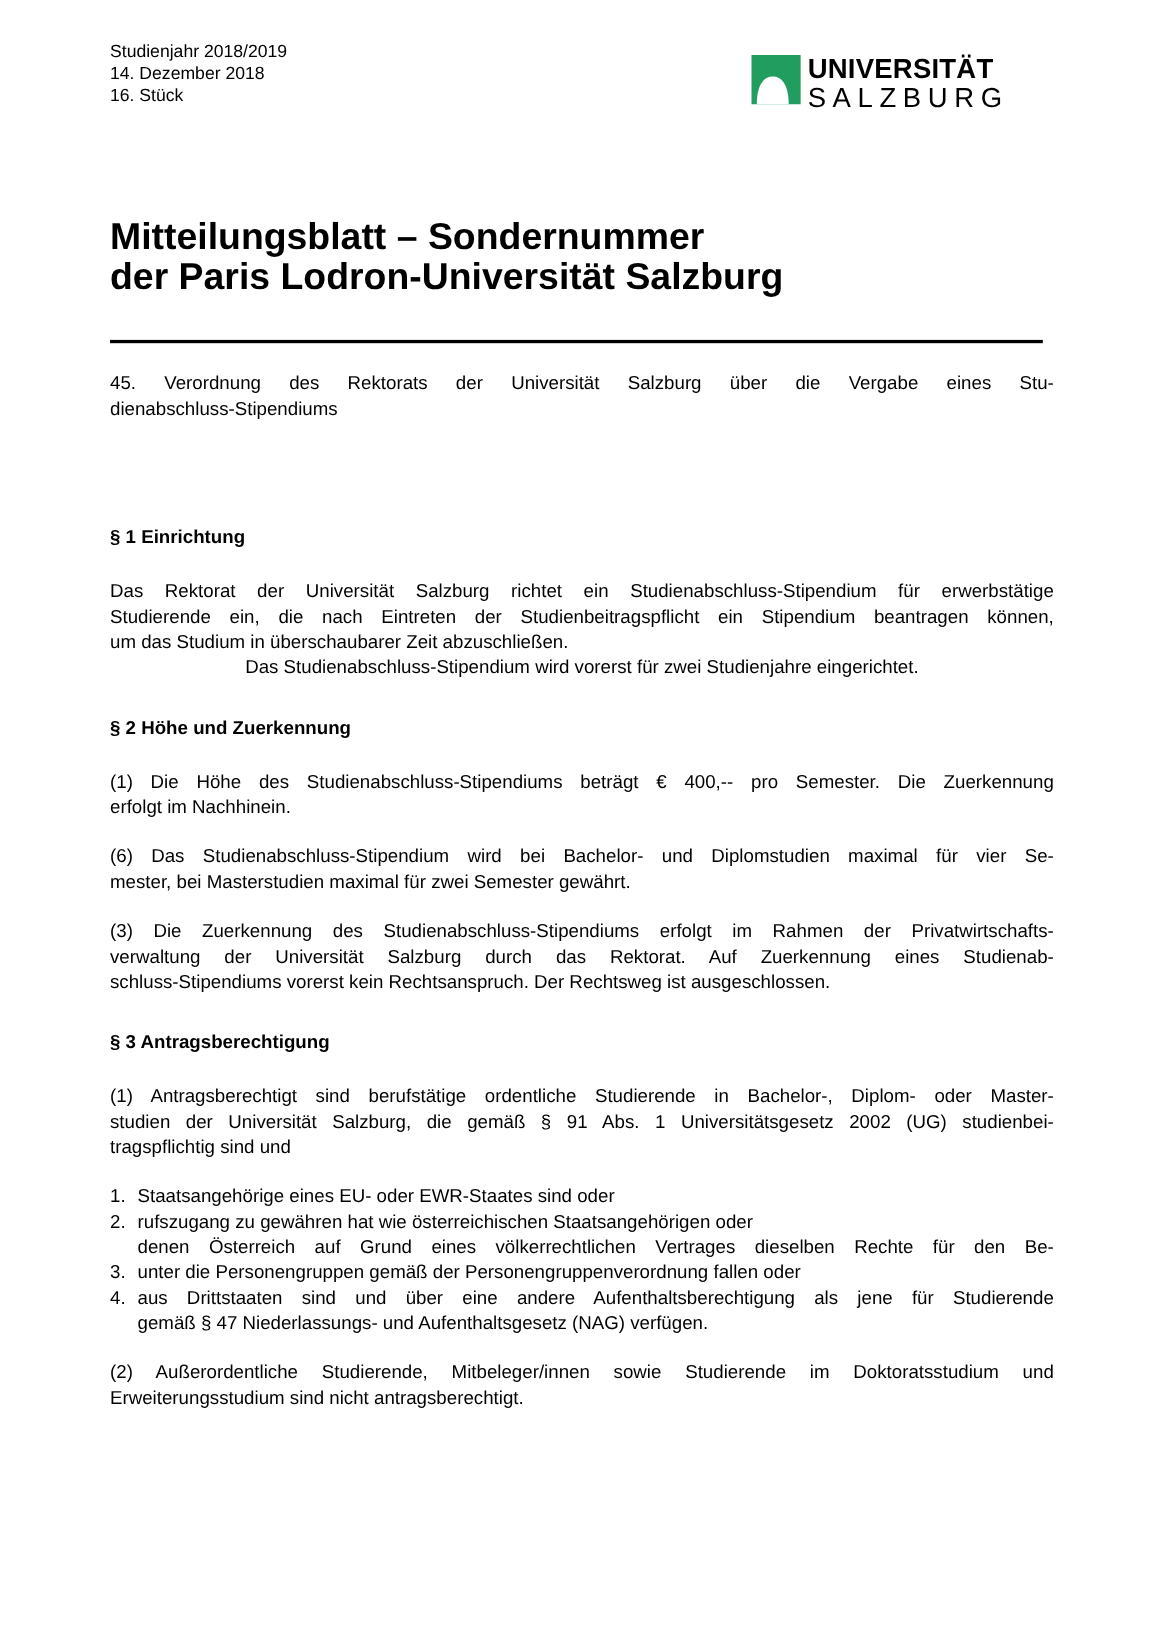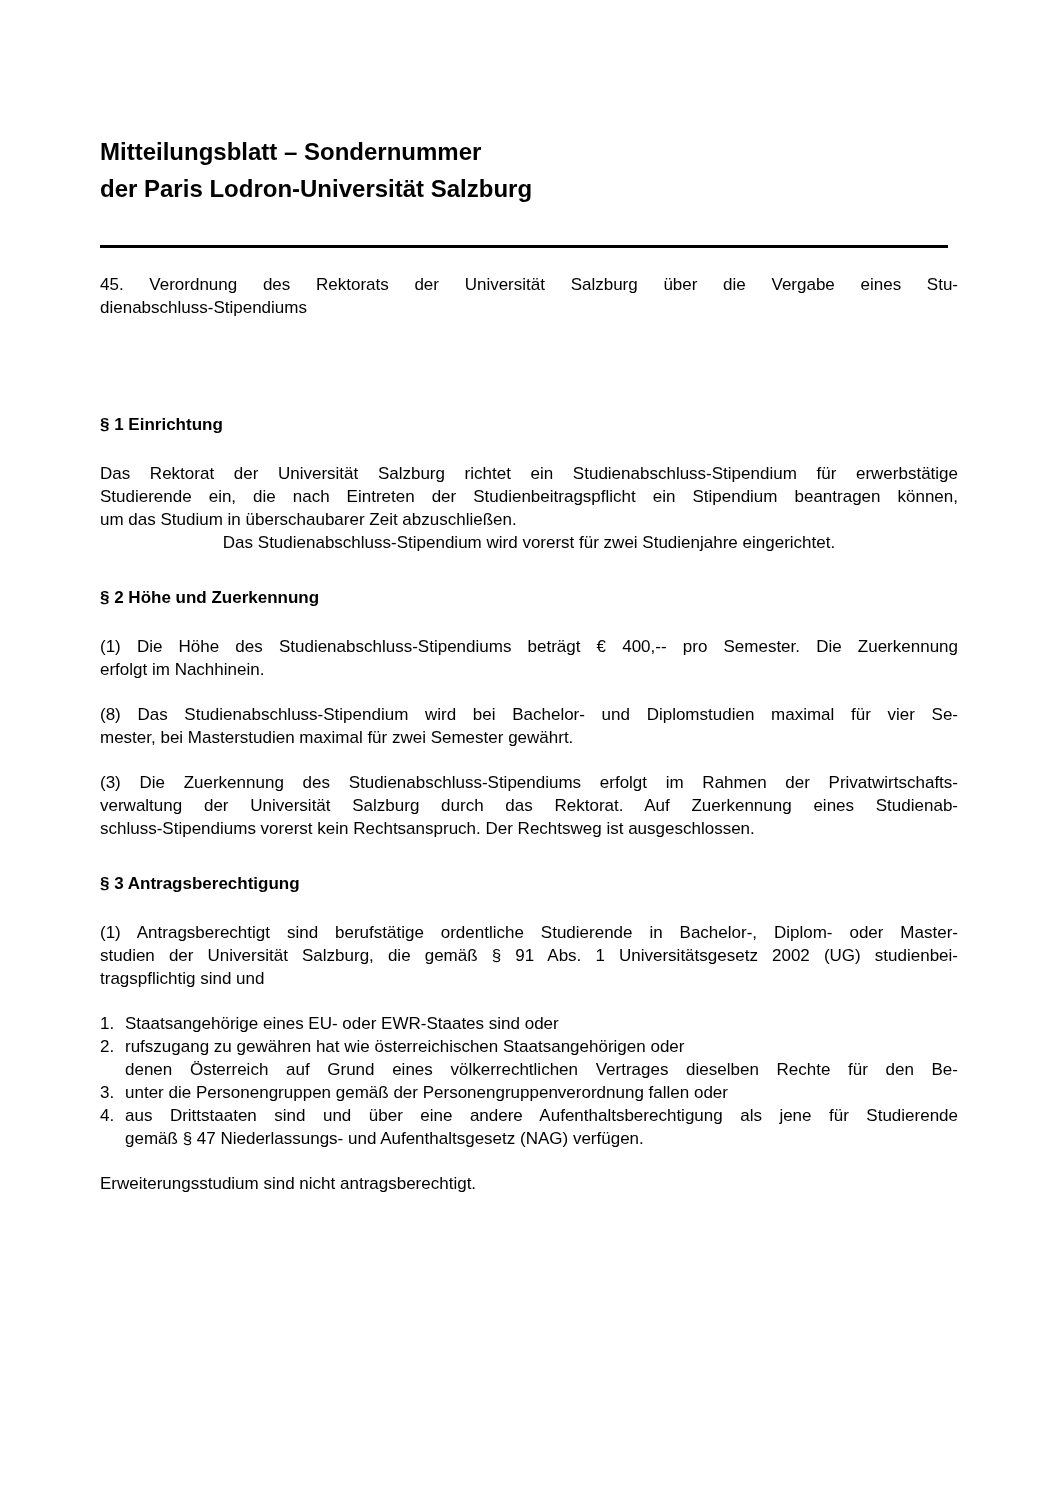--- a/index.html
+++ b/index.html
@@ -17,21 +17,21 @@
   
   .header-row { display: flex; justify-content: space-between; align-items: flex-start; height: 64px; }
   .meta { font-size: 16px; line-height: 20px; }
   .logo { display: flex; gap: 6px; margin-top: 12px; margin-right: 41px; align-items: flex-start; }
   .logo-mark { width: 45px; height: 45px; display: block; }
   .logo-text { display: flex; flex-direction: column; }
   .logo-line1 { font-size: 25px; font-weight: bold; line-height: 26px; letter-spacing: 0.2px; }
   .logo-line2 { font-size: 25px; font-weight: normal; line-height: 26px; letter-spacing: 6px; }
 
   
-  .title { font-size: 24px; font-weight: bold; line-height: 37px; margin-top: 95px; }
+  .title { font-size: 34px; font-weight: bold; line-height: 37px; margin-top: 95px; }
 
   
   .rule { margin-top: 38px; width: 848px; height: 0; border-top: 3px solid #000; }
 
   
   .document-body { font-size: 17px; line-height: 23px; }
   .heading-paragraph { margin-top: 25px; margin-bottom: 94px; font-weight: normal; }
   .section-heading { margin-top: 32px; margin-bottom: 26px; font-weight: bold; }
   .paragraph { margin-top: 22px; }
   .paragraph.tight { margin-top: 0; text-align: center; }
@@ -39,20 +39,38 @@
   .nlist { margin-top: 22px; }
   .nitem { display: flex; }
   .num { flex: 0 0 25px; width: 25px; }
   .itext { flex: 1; min-width: 0; }
 </style>
 </head>
 <body>
 
 <div class="page">
 
+  <div class="header-row">
+    <div class="meta">
+        <div class="line">Studienjahr 2018/2019</div>
+        <div class="line">14. Dezember 2018</div>
+        <div class="line">16. Stück</div>
+      </div>
+
+    <div class="logo">
+      <svg class="logo-mark" viewBox="0 0 45 45" aria-hidden="true">
+        <rect x="0" y="0" width="45" height="45" fill="#219e5f"></rect>
+        <path d="M 5 45 C 5 26 12 19.5 19.5 19.5 C 27 19.5 34 26 34 45 Z" fill="#ffffff"></path>
+      </svg>
+      <div class="logo-text">
+        <span class="logo-line1">UNIVERSITÄT</span>
+        <span class="logo-line2">SALZBURG</span>
+      </div>
+    </div>
+  </div>
 
   <h1 class="title" style="margin:95px 0 0 0;">
       <div class="line">Mitteilungsblatt – Sondernummer</div>
       <div class="line">der Paris Lodron-Universität Salzburg</div>
     </h1>
 
   <div class="rule"></div>
 
   <div class="document-body">
       <div class="heading-paragraph">
@@ -67,21 +85,21 @@
       </div>
       <div class="paragraph tight">
         <div class="line">Das Studienabschluss-Stipendium wird vorerst für zwei Studienjahre eingerichtet.</div>
       </div>
       <div class="section-heading">§ 2 Höhe und Zuerkennung</div>
       <div class="paragraph">
         <div class="line just">(1) Die Höhe des Studienabschluss-Stipendiums beträgt € 400,-- pro Semester. Die Zuerkennung</div>
         <div class="line">erfolgt im Nachhinein.</div>
       </div>
       <div class="paragraph">
-        <div class="line just">(8) Das Studienabschluss-Stipendium wird bei Bachelor- und Diplomstudien maximal für vier Se-</div>
+        <div class="line just">(6) Das Studienabschluss-Stipendium wird bei Bachelor- und Diplomstudien maximal für vier Se-</div>
         <div class="line">mester, bei Masterstudien maximal für zwei Semester gewährt.</div>
       </div>
       <div class="paragraph">
         <div class="line just">(3) Die Zuerkennung des Studienabschluss-Stipendiums erfolgt im Rahmen der Privatwirtschafts-</div>
         <div class="line just">verwaltung der Universität Salzburg durch das Rektorat. Auf Zuerkennung eines Studienab-</div>
         <div class="line">schluss-Stipendiums vorerst kein Rechtsanspruch. Der Rechtsweg ist ausgeschlossen.</div>
       </div>
       <div class="section-heading">§ 3 Antragsberechtigung</div>
       <div class="paragraph">
         <div class="line just">(1) Antragsberechtigt sind berufstätige ordentliche Studierende in Bachelor-, Diplom- oder Master-</div>
@@ -110,17 +128,18 @@
         </div>
         <div class="nitem">
           <span class="num">4.</span>
           <div class="itext">
             <div class="line just">aus Drittstaaten sind und über eine andere Aufenthaltsberechtigung als jene für Studierende</div>
             <div class="line">gemäß § 47 Niederlassungs- und Aufenthaltsgesetz (NAG) verfügen.</div>
           </div>
         </div>
       </div>
       <div class="paragraph">
+        <div class="line just">(2) Außerordentliche Studierende, Mitbeleger/innen sowie Studierende im Doktoratsstudium und</div>
         <div class="line">Erweiterungsstudium sind nicht antragsberechtigt.</div>
       </div>
     </div>
 
 </div>
 
 </body></html>

